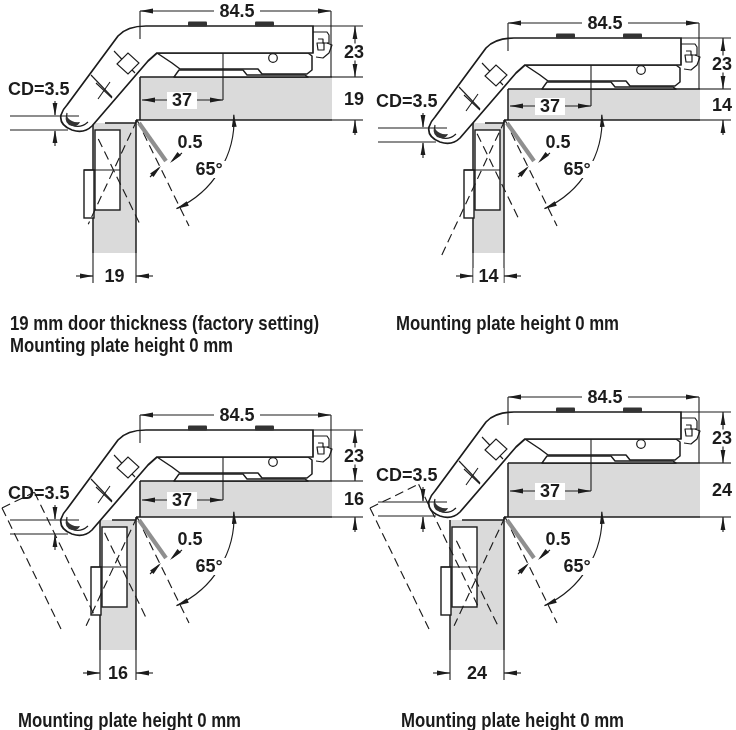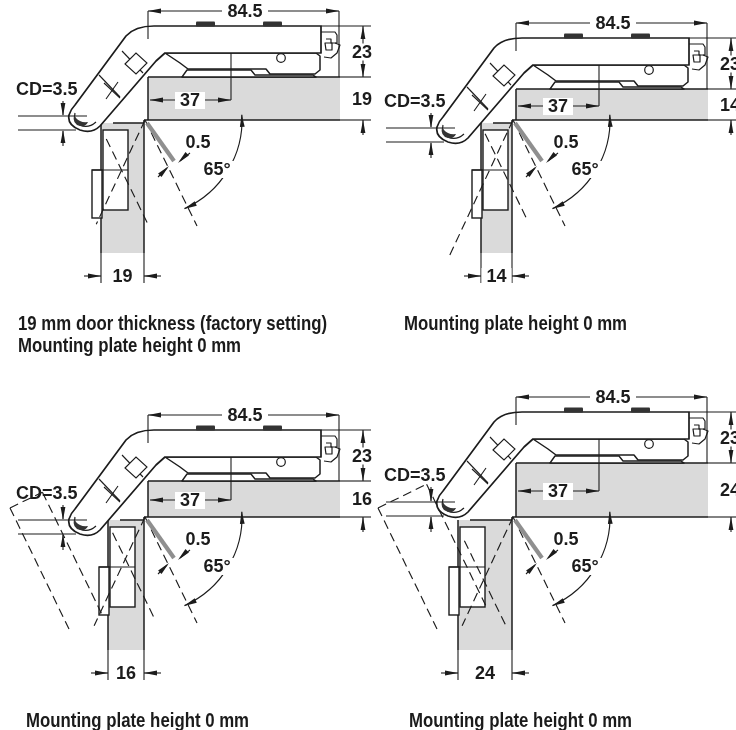--- a/index.html
+++ b/index.html
@@ -1,17 +1,17 @@
 <!DOCTYPE html>
 <html><head>
 <meta charset="utf-8">
 <style>
   html,body{margin:0;padding:0;background:#fff;}
   body{width:736px;height:730px;position:relative;font-family:"Liberation Sans",sans-serif;}
-  .grid{position:absolute;left:8px;top:0;width:676px;height:730px;}
+  .grid{position:absolute;left:0;top:0;width:676px;height:730px;}
   .cell{position:absolute;width:368px;height:365px;}
   .cell svg{display:block;}
   .caption{position:absolute;font-weight:700;font-size:21px;line-height:22px;color:#1b1b1b;
            transform:scaleX(0.8);transform-origin:0 0;white-space:nowrap;}
   .cap-line{min-height:0;}
   svg text{font-family:"Liberation Sans",sans-serif;font-weight:700;font-size:18px;fill:#1c1c1c;}
 </style>
 </head>
 <body>
 

